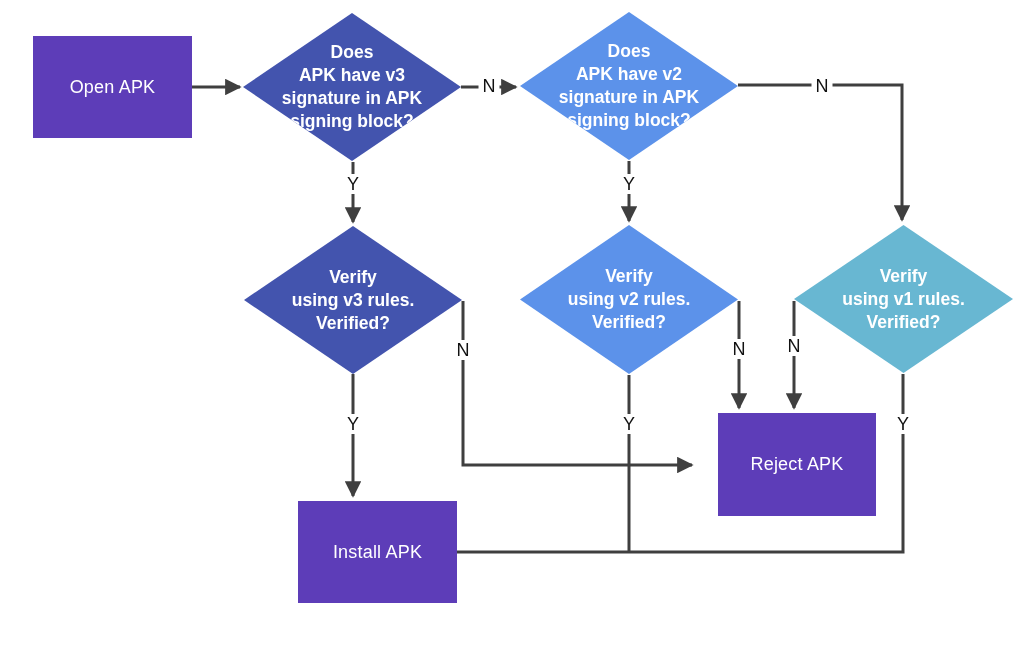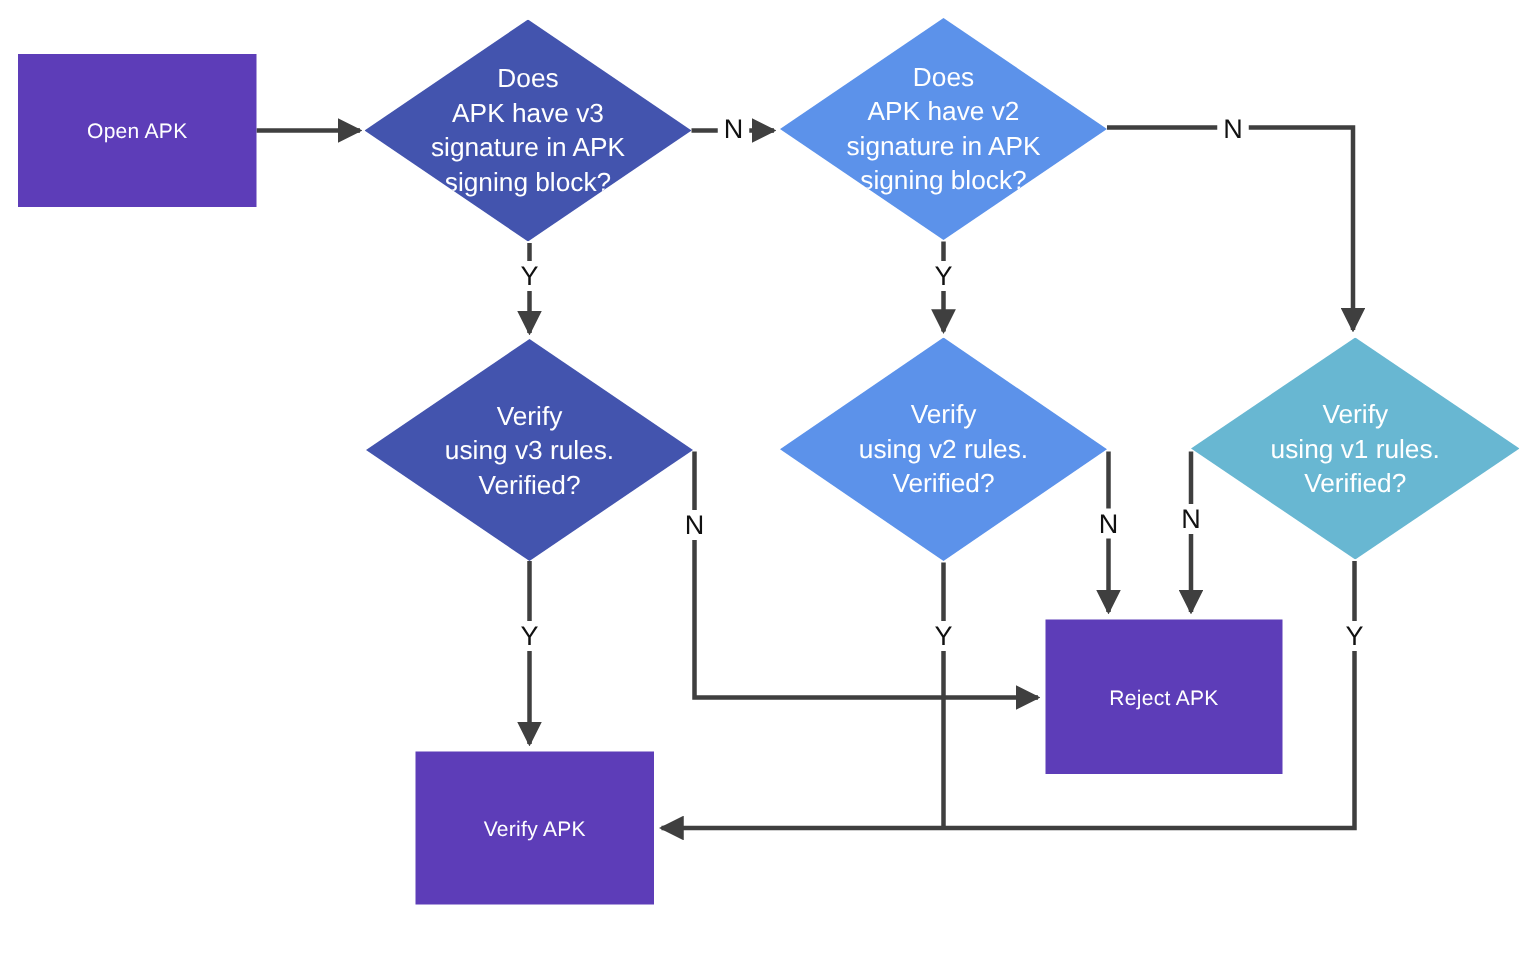--- a/index.html
+++ b/index.html
@@ -15,26 +15,27 @@
   .node {
     position: absolute;
     display: flex;
     align-items: center;
     justify-content: center;
     color: #ffffff;
     text-align: center;
     box-sizing: border-box;
   }
   .node .node-label { white-space: pre-line; }
-  .rect-node { font-size: 14px; letter-spacing: 0.2px; }
+  .rect-node { font-size: 18px; letter-spacing: 0.2px; margin-left: 21px; }
   .rect-node.purple { background: #5d3db8; }
   .diamond-node {
     clip-path: polygon(50% 0, 100% 50%, 50% 100%, 0 50%);
     font-size: 17.5px;
     line-height: 23px;
+    font-weight: bold;
   }
   .diamond-node.indigo { background: #4354ae; }
   .diamond-node.blue   { background: #5c92ea; }
   .diamond-node.teal   { background: #68b7d2; }
   .edge-label {
     position: absolute;
     transform: translate(-50%, -50%);
     background: #ffffff;
     padding: 0 4px;
     font-size: 18px;
@@ -102,21 +103,21 @@
     <span class="node-label">Verify
 using v1 rules.
 Verified?</span>
   </div>
 
   <div class="node rect-node purple" style="left:697px; top:413px; width:158px; height:103px;">
     <span class="node-label">Reject APK</span>
   </div>
 
   <div class="node rect-node purple" style="left:277px; top:501px; width:159px; height:102px;">
-    <span class="node-label">Verify APK</span>
+    <span class="node-label">Install APK</span>
   </div>
 
   <span class="edge-label" style="left:489px; top:86px;">N</span>
   <span class="edge-label" style="left:353px; top:184px;">Y</span>
   <span class="edge-label" style="left:822px; top:86px;">N</span>
   <span class="edge-label" style="left:629px; top:184px;">Y</span>
   <span class="edge-label" style="left:463px; top:350px;">N</span>
   <span class="edge-label" style="left:353px; top:424px;">Y</span>
   <span class="edge-label" style="left:739px; top:349px;">N</span>
   <span class="edge-label" style="left:629px; top:424px;">Y</span>

